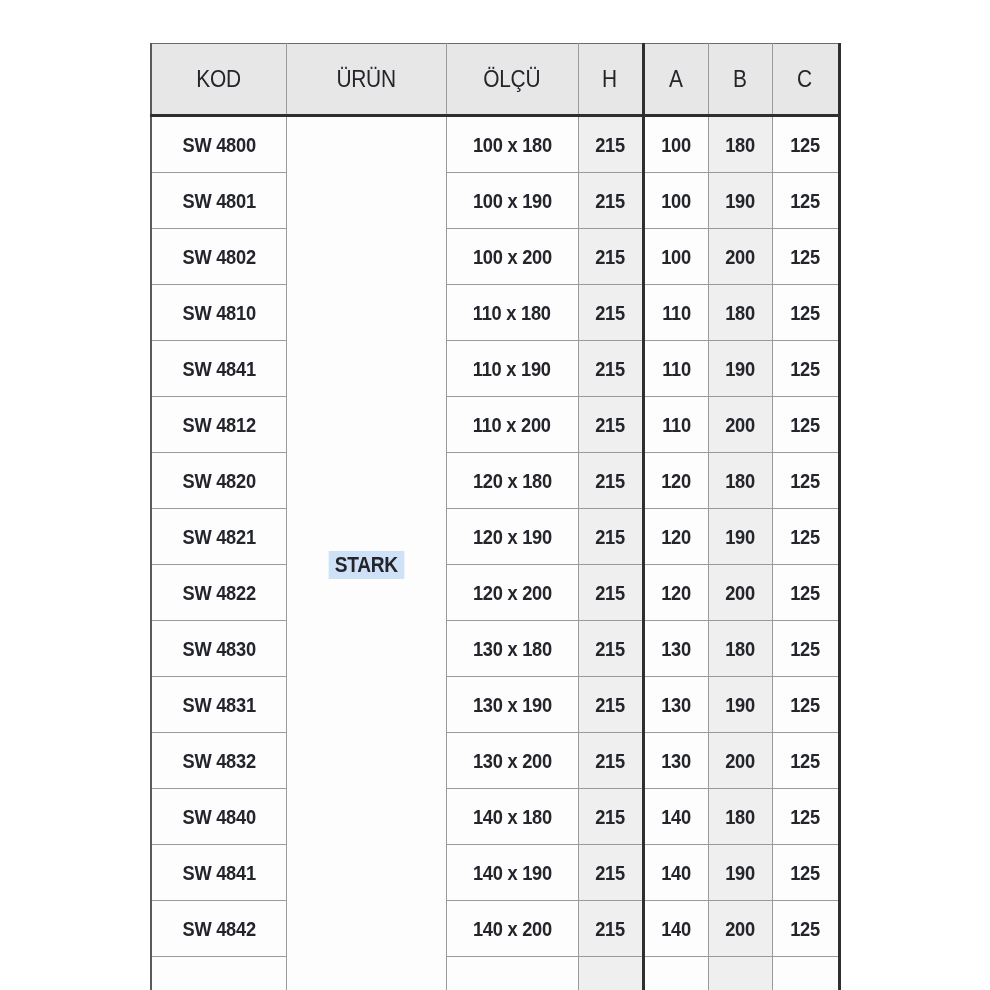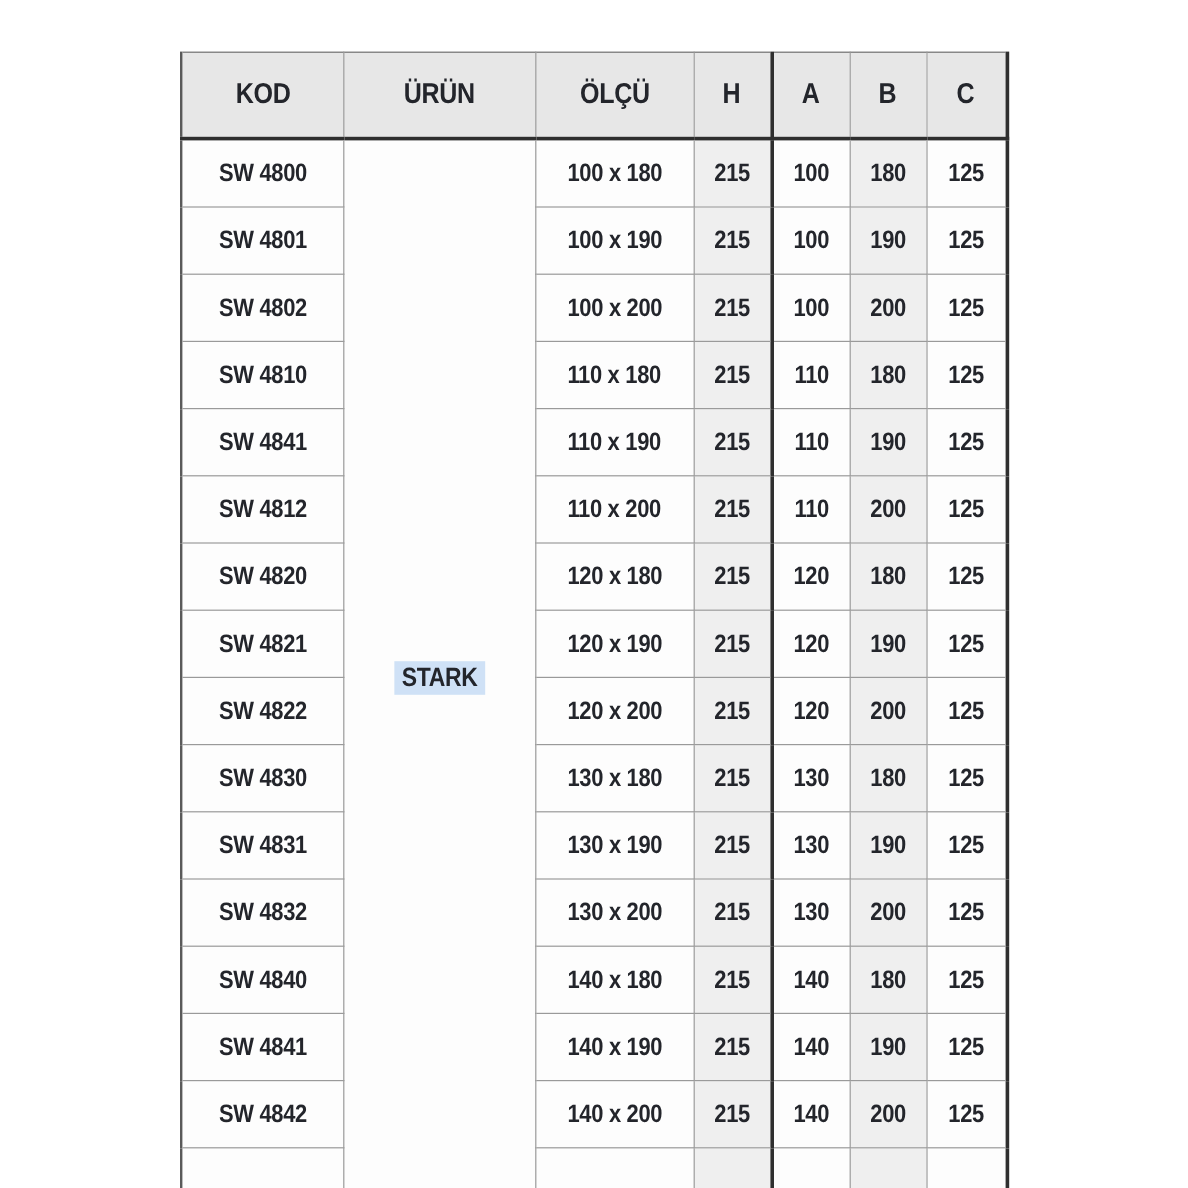--- a/index.html
+++ b/index.html
@@ -14,21 +14,21 @@
     position:absolute; left:150px; top:43px; width:688px;
     border-collapse:collapse; table-layout:fixed;
     color:#23252b;
   }
   .spec-table th, .spec-table td {
     border:1px solid #9a9a9a;
     padding:0; text-align:center; vertical-align:middle; overflow:hidden;
   }
   .spec-table thead th {
     height:70px; background:#e7e7e7;
-    font-size:24px; font-weight:700;
+    font-size:24px; font-weight:400;
     border-top:1px solid #6b6b6b;
     border-bottom:3px solid #2f2f2f;
   }
   .spec-table tbody td {
     height:55px; background:#fdfdfd;
     font-size:21px; font-weight:700;
   }
   .spec-table th:first-child, .spec-table td:first-child { border-left:2px solid #5a5a5a; }
   .spec-table th:last-child,  .spec-table td:last-child  { border-right:3px solid #2f2f2f; }
 

